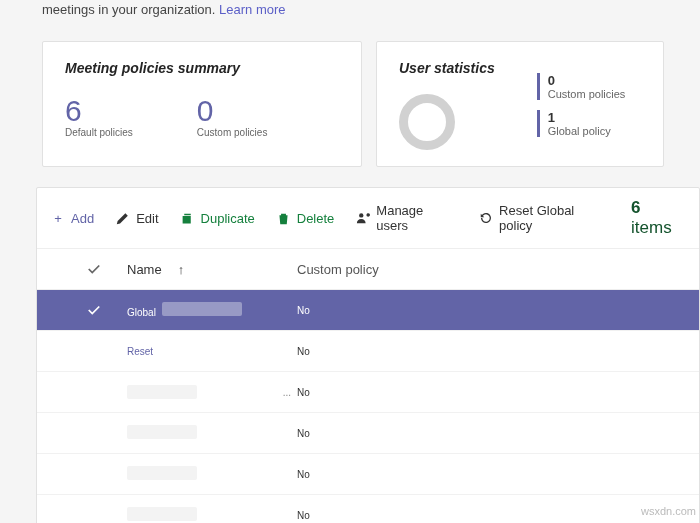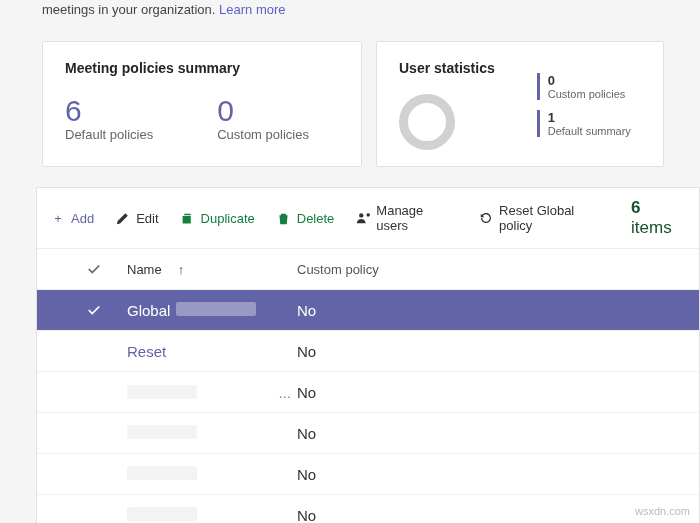--- a/index.html
+++ b/index.html
@@ -43,33 +43,34 @@
       flex: 1;
       display: flex;
       gap: 42px;
       align-items: center;
     }
     .card-title {
       font-weight: 600;
       font-size: 14px;
       margin-bottom: 18px;
       color: #252525;
+      font-style: italic;
     }
     .summary-numbers {
       display: flex;
       gap: 64px;
     }
     .big-num {
       font-size: 30px;
       color: #6264a7;
       font-weight: 400;
       line-height: 1.1;
     }
     .num-label {
-      font-size: 13px;
+      font-size: 10px;
       color: #666;
     }
     .donut {
       width: 56px;
       height: 56px;
       border: 9px solid #d1d1d1;
       border-radius: 50%;
       box-sizing: border-box;
       flex-shrink: 0;
     }
@@ -125,21 +126,21 @@
       height: 40px;
     }
     .thead {
       font-size: 13px;
       color: #555;
       border-bottom: 1px solid #eee;
     }
     .thead .name-col { display: flex; align-items: center; gap: 16px; }
     .trow {
       border-bottom: 1px solid #f1f1f1;
-      font-size: 15px;
+      font-size: 10px;
     }
     .trow.selected {
       background: #6264a7;
       color: #fff;
     }
     .check-col { text-align: center; color: inherit; }
     .name-col {
       color: #6264a7;
     }
     .trow.selected .name-col { color: #fff; }
@@ -147,21 +148,21 @@
       background: #f3f3f3;
       height: 14px;
       border-radius: 2px;
       display: inline-block;
     }
     .trow.selected .redact { background: rgba(255,255,255,0.35); }
     .ellipsis { color: #888; padding-right: 6px; }
     .watermark {
       position: fixed;
       bottom: 6px;
-      right: 10px;
+      right: 4px;
       font-size: 11px;
       color: #bbb;
       font-family: sans-serif;
     }
     svg { display: block; }
   </style>
 </head>
 <body>
 
 <div class="page">
@@ -192,21 +193,21 @@
         <div class="card-title">User statistics</div>
         <div class="donut"></div>
       </div>
       <div class="stat-lines">
         <div class="stat-line">
           <div class="stat-val">0</div>
           <div class="stat-sub">Custom policies</div>
         </div>
         <div class="stat-line">
           <div class="stat-val">1</div>
-          <div class="stat-sub">Default summary</div>
+          <div class="stat-sub">Global policy</div>
         </div>
       </div>
     </div>
 
   </div>
 
   <div class="table-panel">
 
     <div class="toolbar">
       <div class="tb-btn primary">

